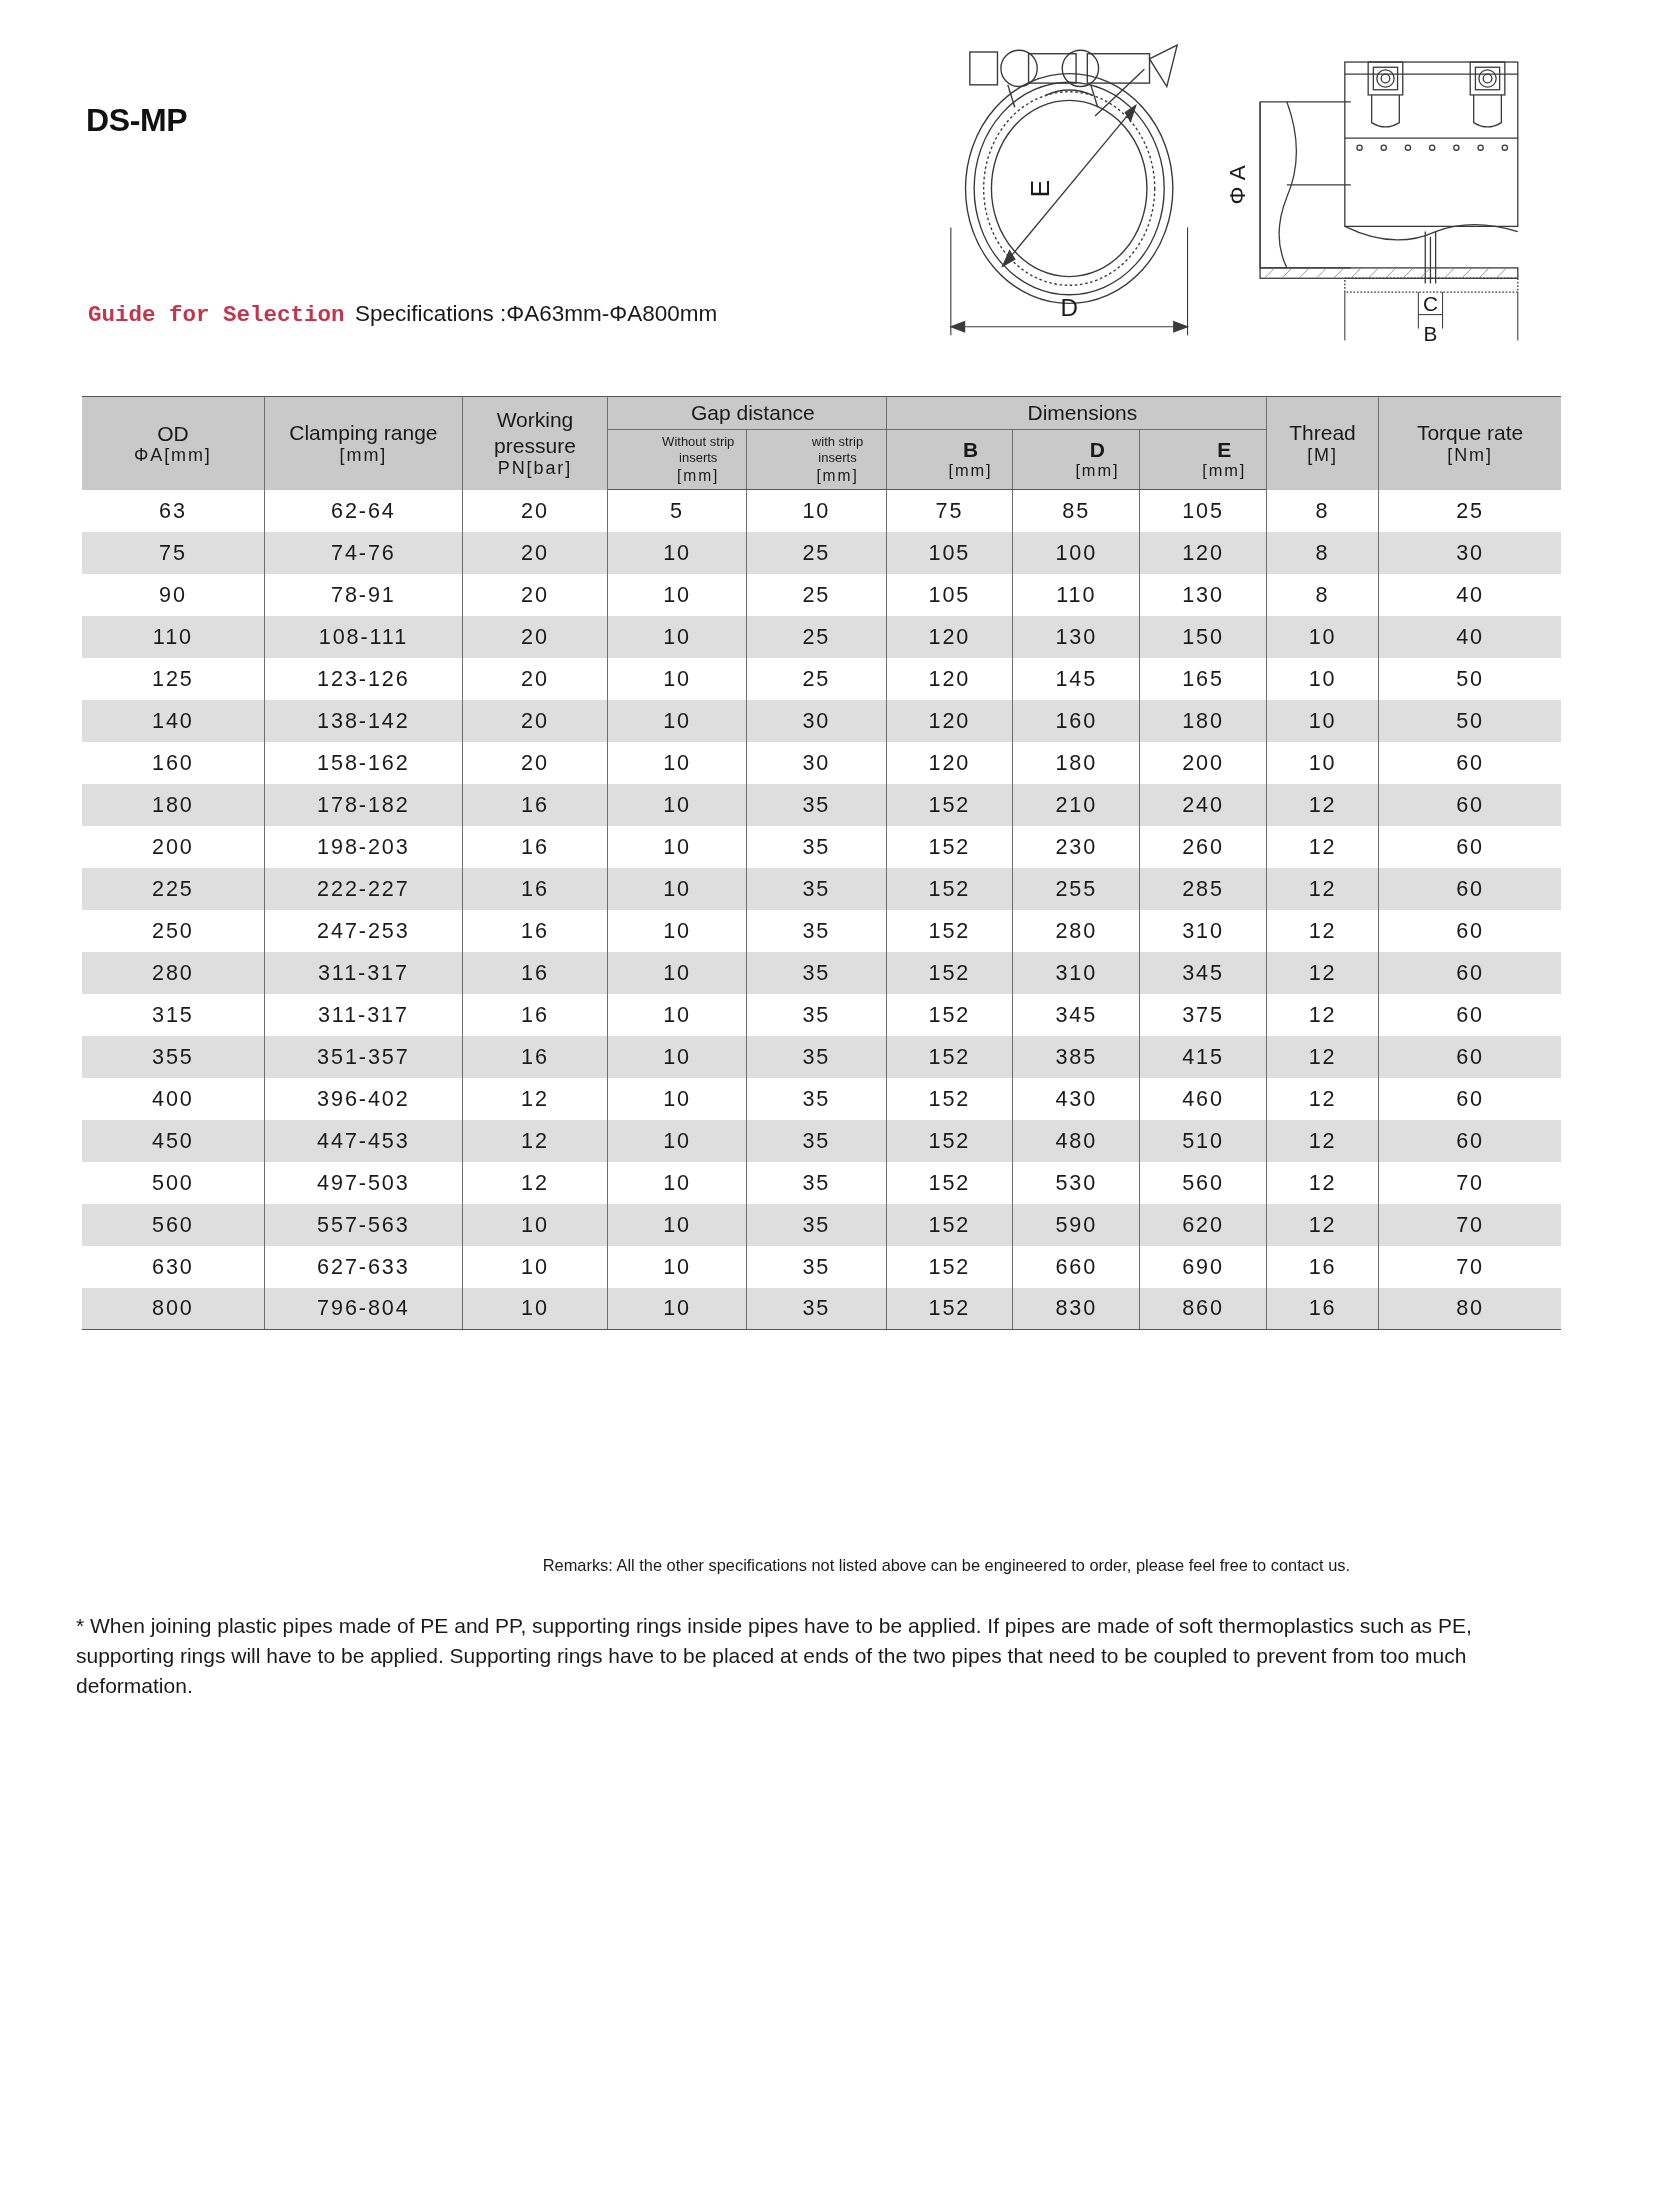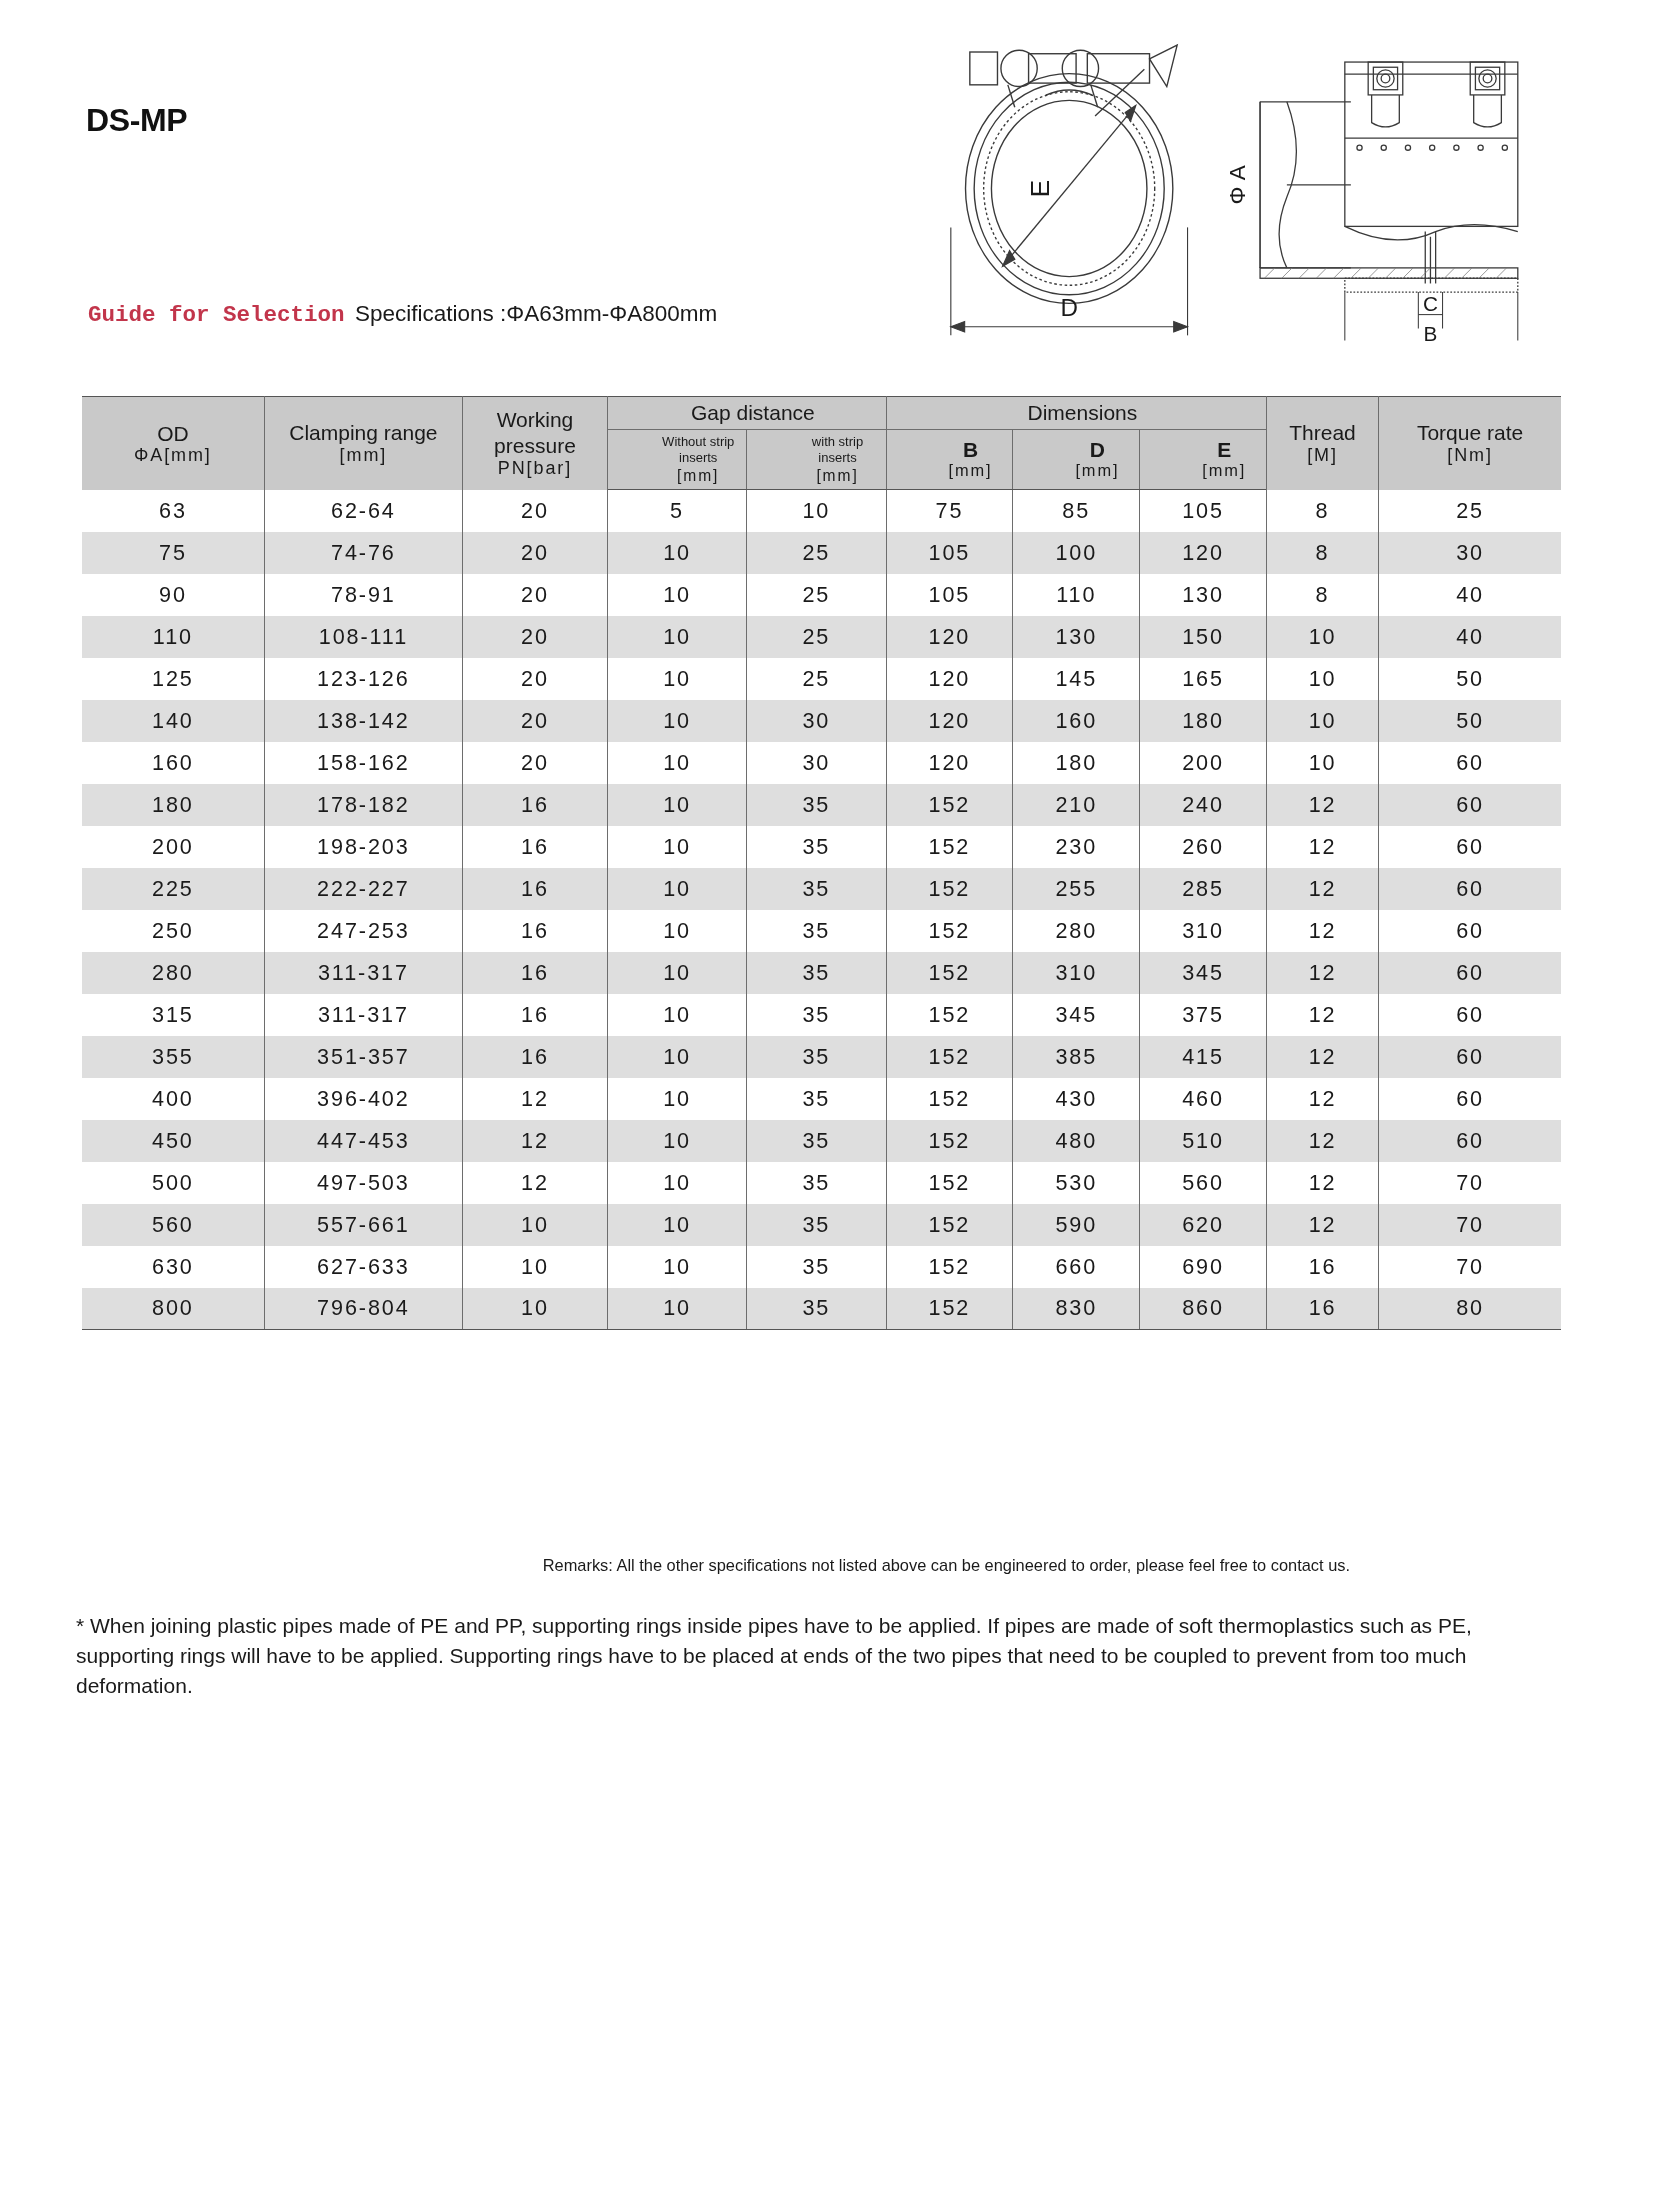--- a/index.html
+++ b/index.html
@@ -487,21 +487,21 @@
             <td>10</td>
             <td>35</td>
             <td>152</td>
             <td>530</td>
             <td>560</td>
             <td>12</td>
             <td>70</td>
           </tr>
           <tr>
             <td>560</td>
-            <td>557-661</td>
+            <td>557-563</td>
             <td>10</td>
             <td>10</td>
             <td>35</td>
             <td>152</td>
             <td>590</td>
             <td>620</td>
             <td>12</td>
             <td>70</td>
           </tr>
           <tr>

